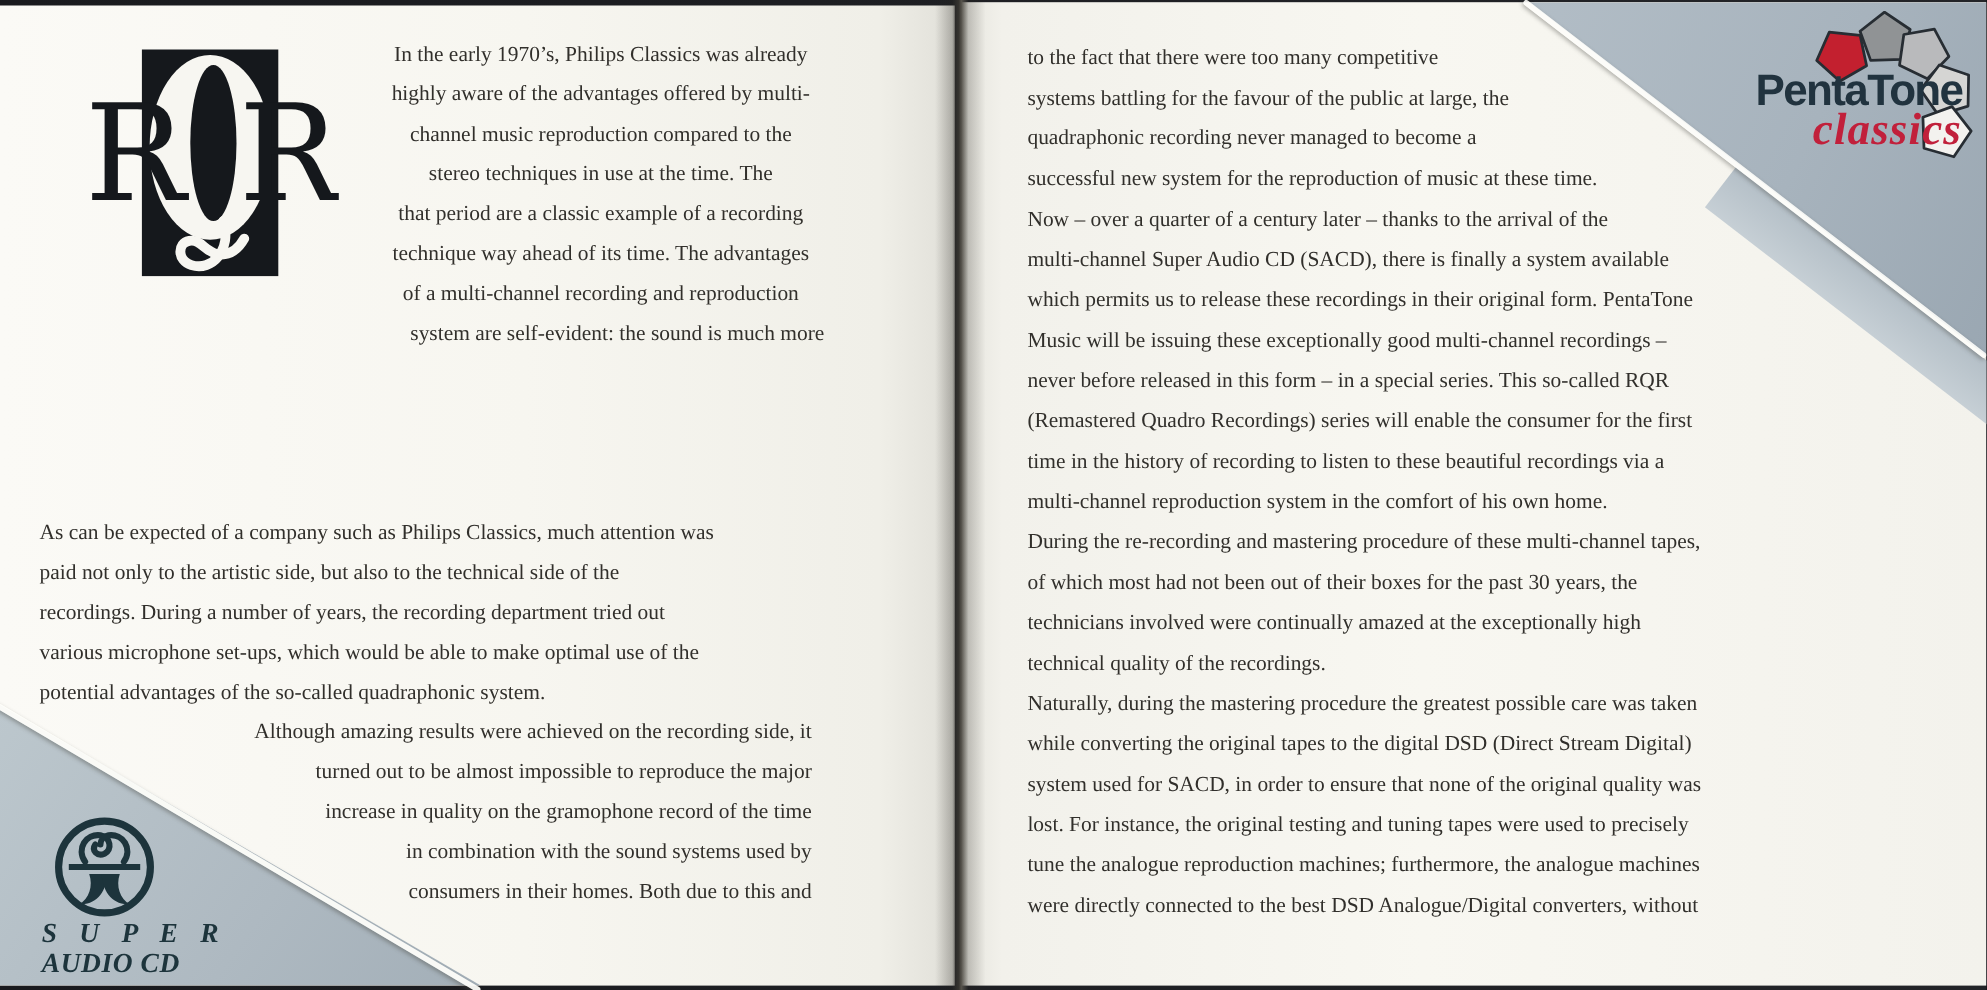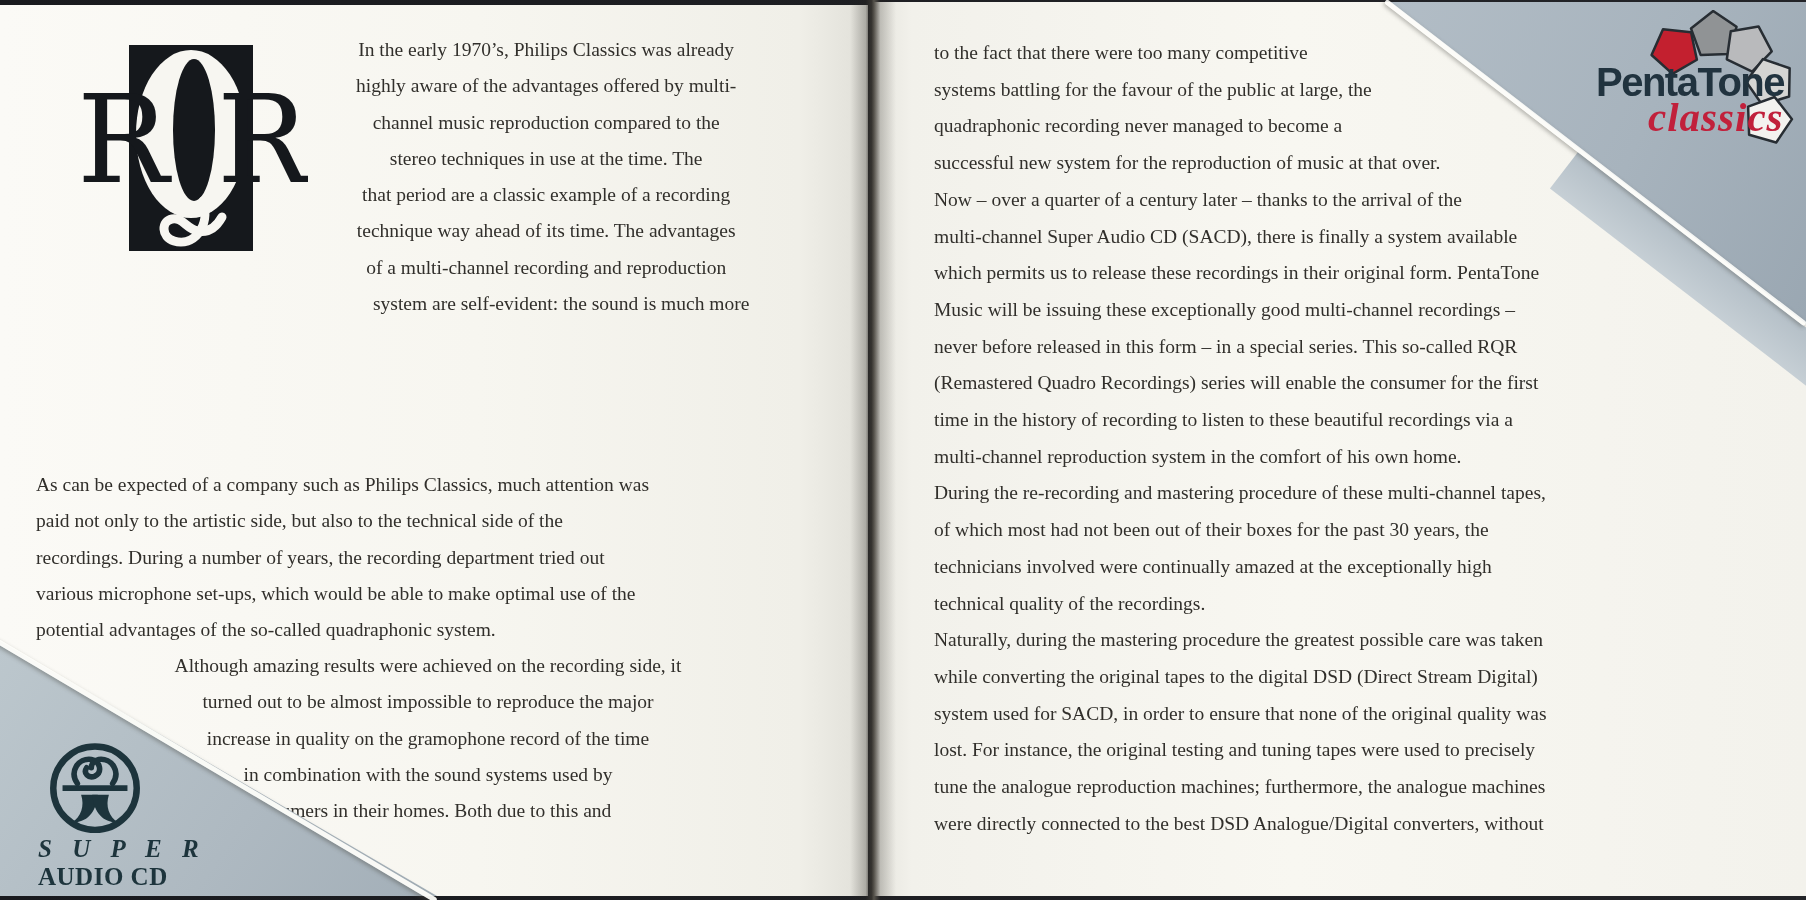--- a/index.html
+++ b/index.html
@@ -14,37 +14,37 @@
   .fold{position:absolute;left:850px;top:0;width:46px;height:900px;z-index:6;pointer-events:none;
     background:linear-gradient(90deg,rgba(40,38,33,0) 0%,rgba(40,38,33,.28) 34%,#363430 47%,#55524b 52%,rgba(40,38,33,.22) 66%,rgba(40,38,33,0) 100%);}
   .tl{white-space:nowrap;}
   .col{position:absolute;font-size:19.5px;line-height:36.3px;}
   
   .p1a{left:343px;top:27px;text-align:center;}
   .p1a .i9{margin-left:30px;}
   .p1b{left:36px;top:351px;}
   .p2{left:36px;top:462px;}
   .p2 .ind{}
-  .p3{left:118px;top:643px;width:620px;text-align:center;}
+  .p3{left:118px;top:643px;width:620px;text-align:right;}
   
   .rp{left:60px;top:33px;line-height:36.7px;}
   
   .rqr{position:absolute;left:76px;top:33px;width:232px;height:226px;}
   
   .corner-bl{position:absolute;left:0;top:636px;width:437px;height:255px;z-index:2;
     background:linear-gradient(125deg,#bcc7cd 0%,#aeb9c1 60%,#a3afb8 100%);
     clip-path:polygon(0 0,100% 100%,0 100%);}
   .hl-left{position:absolute;left:-3px;top:633px;width:512px;height:5px;z-index:3;
     background:rgba(253,253,249,.95);box-shadow:0 2px 4px rgba(70,70,64,.45);
     transform:rotate(30.6deg);transform-origin:0 0;border-radius:3px;}
   .sacd{position:absolute;left:38px;top:728px;width:160px;z-index:4;color:#1d343c;}
   .sacd-mark{position:absolute;left:6px;top:6px;}
   .sacd-super{position:absolute;left:0;top:102px;font-style:italic;font-weight:700;
     font-size:25px;letter-spacing:7px;white-space:nowrap;}
-  .sacd-audio{position:absolute;left:0;top:130px;font-weight:700;
+  .sacd-audio{position:absolute;left:0;top:130px;font-style:italic;font-weight:700;
     font-size:25px;letter-spacing:0.5px;white-space:nowrap;}
   
   .corner-tr{position:absolute;left:516px;top:0;width:416px;height:322px;z-index:2;
     background:linear-gradient(115deg,#b2bdc6 0%,#a7b3bd 55%,#9aa7b2 100%);
     clip-path:polygon(0 0,100% 0,100% 100%);}
   .wedge2{position:absolute;left:704px;top:150px;width:330px;height:46px;z-index:1;
     background:linear-gradient(180deg,#b4bfc7,#c6cfd5);
     transform:rotate(37.6deg);transform-origin:0 0;}
   .hl-right{position:absolute;left:513px;top:-3px;width:530px;height:5px;z-index:3;
     background:rgba(253,253,249,.9);box-shadow:0 2px 4px rgba(70,70,64,.4);
@@ -145,21 +145,21 @@
           </g>
       </g>
     </svg>
     <div class="penta-word">PentaTone</div>
     <div class="penta-sub">classics</div>
 
     <div class="col rp">
       <div class="tl">to the fact that there were too many competitive</div>
       <div class="tl">systems battling for the favour of the public at large, the</div>
       <div class="tl">quadraphonic recording never managed to become a</div>
-      <div class="tl">successful new system for the reproduction of music at that over.</div>
+      <div class="tl">successful new system for the reproduction of music at these time.</div>
       <div class="tl">Now – over a quarter of a century later – thanks to the arrival of the</div>
       <div class="tl">multi-channel Super Audio CD (SACD), there is finally a system available</div>
       <div class="tl">which permits us to release these recordings in their original form. PentaTone</div>
       <div class="tl">Music will be issuing these exceptionally good multi-channel recordings –</div>
       <div class="tl">never before released in this form – in a special series. This so-called RQR</div>
       <div class="tl">(Remastered Quadro Recordings) series will enable the consumer for the first</div>
       <div class="tl">time in the history of recording to listen to these beautiful recordings via a</div>
       <div class="tl">multi-channel reproduction system in the comfort of his own home.</div>
       <div class="tl">During the re-recording and mastering procedure of these multi-channel tapes,</div>
       <div class="tl">of which most had not been out of their boxes for the past 30 years, the</div>

